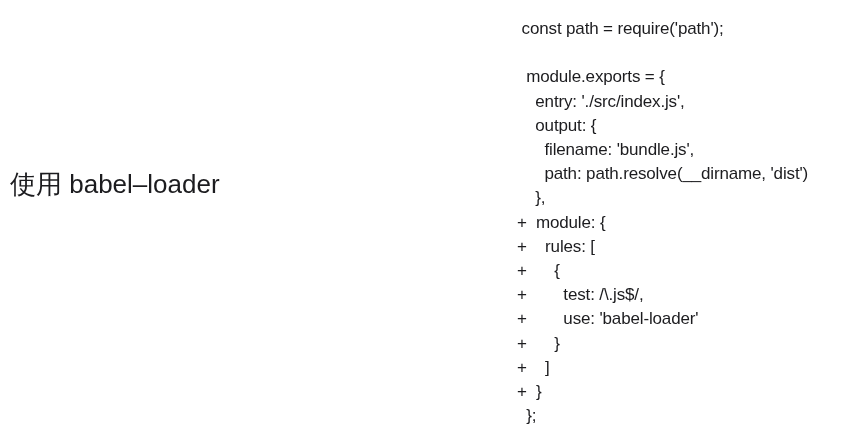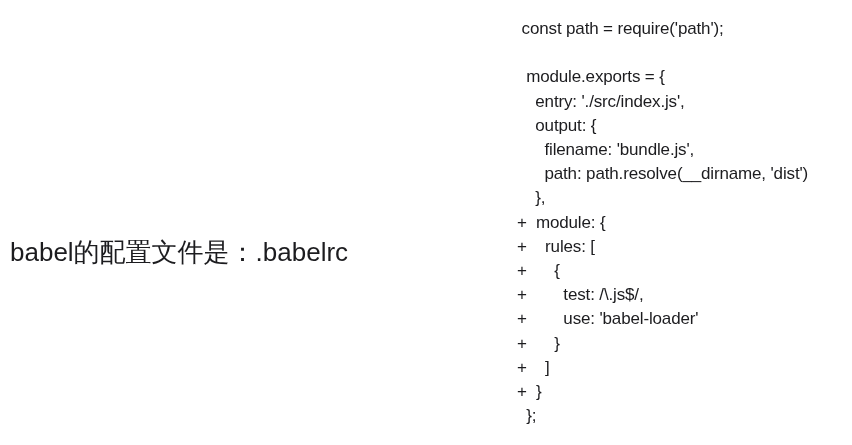--- a/index.html
+++ b/index.html
@@ -38,21 +38,21 @@
     line-height: 24.2px;
     letter-spacing: -0.15px;
     color: #1c1c1f;
     white-space: pre;
   }
 </style>
 </head>
 <body>
 
 <div class="slide">
-  <div class="note note-2">babel的配置文件是：.babelrc</div>
+  <div class="note note-1">使用 babel–loader</div>
   <pre class="code"> const path = require('path');
 
   module.exports = {
     entry: './src/index.js',
     output: {
       filename: 'bundle.js',
       path: path.resolve(__dirname, 'dist')
     },
 +  module: {
 +    rules: [

